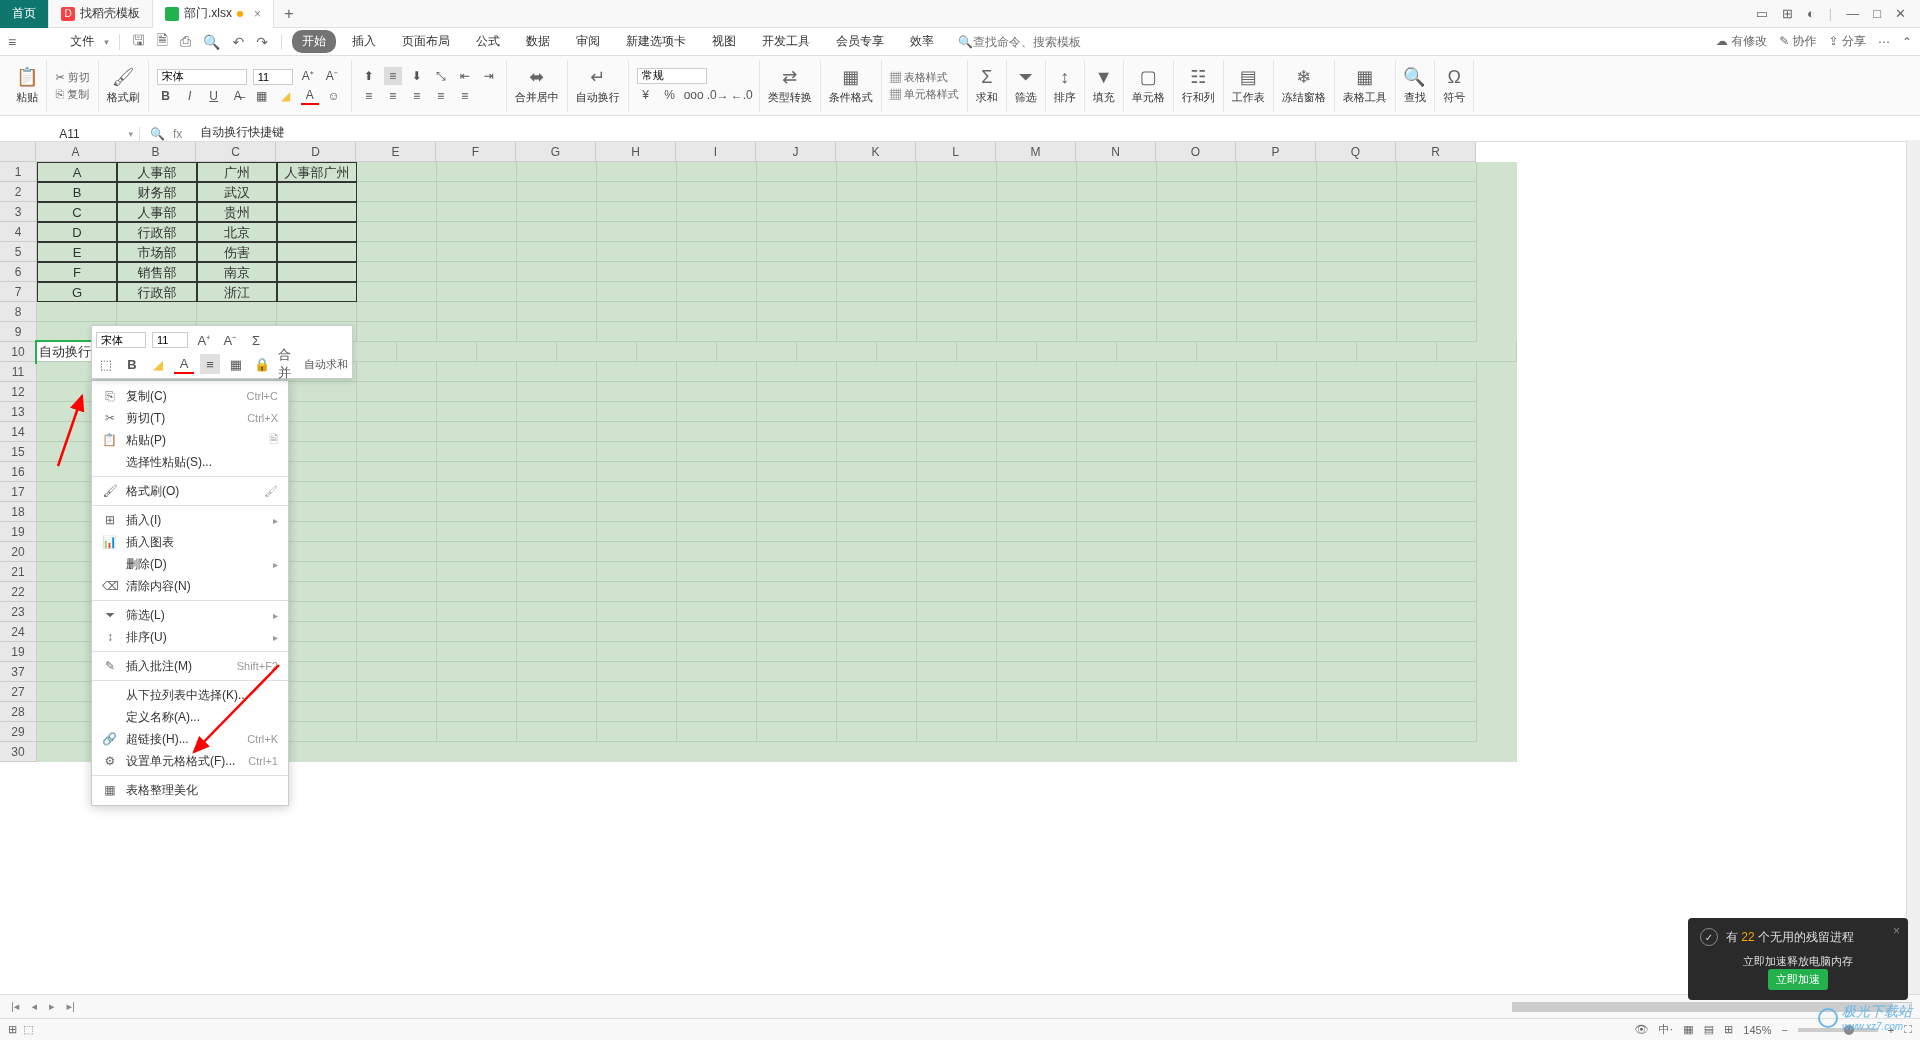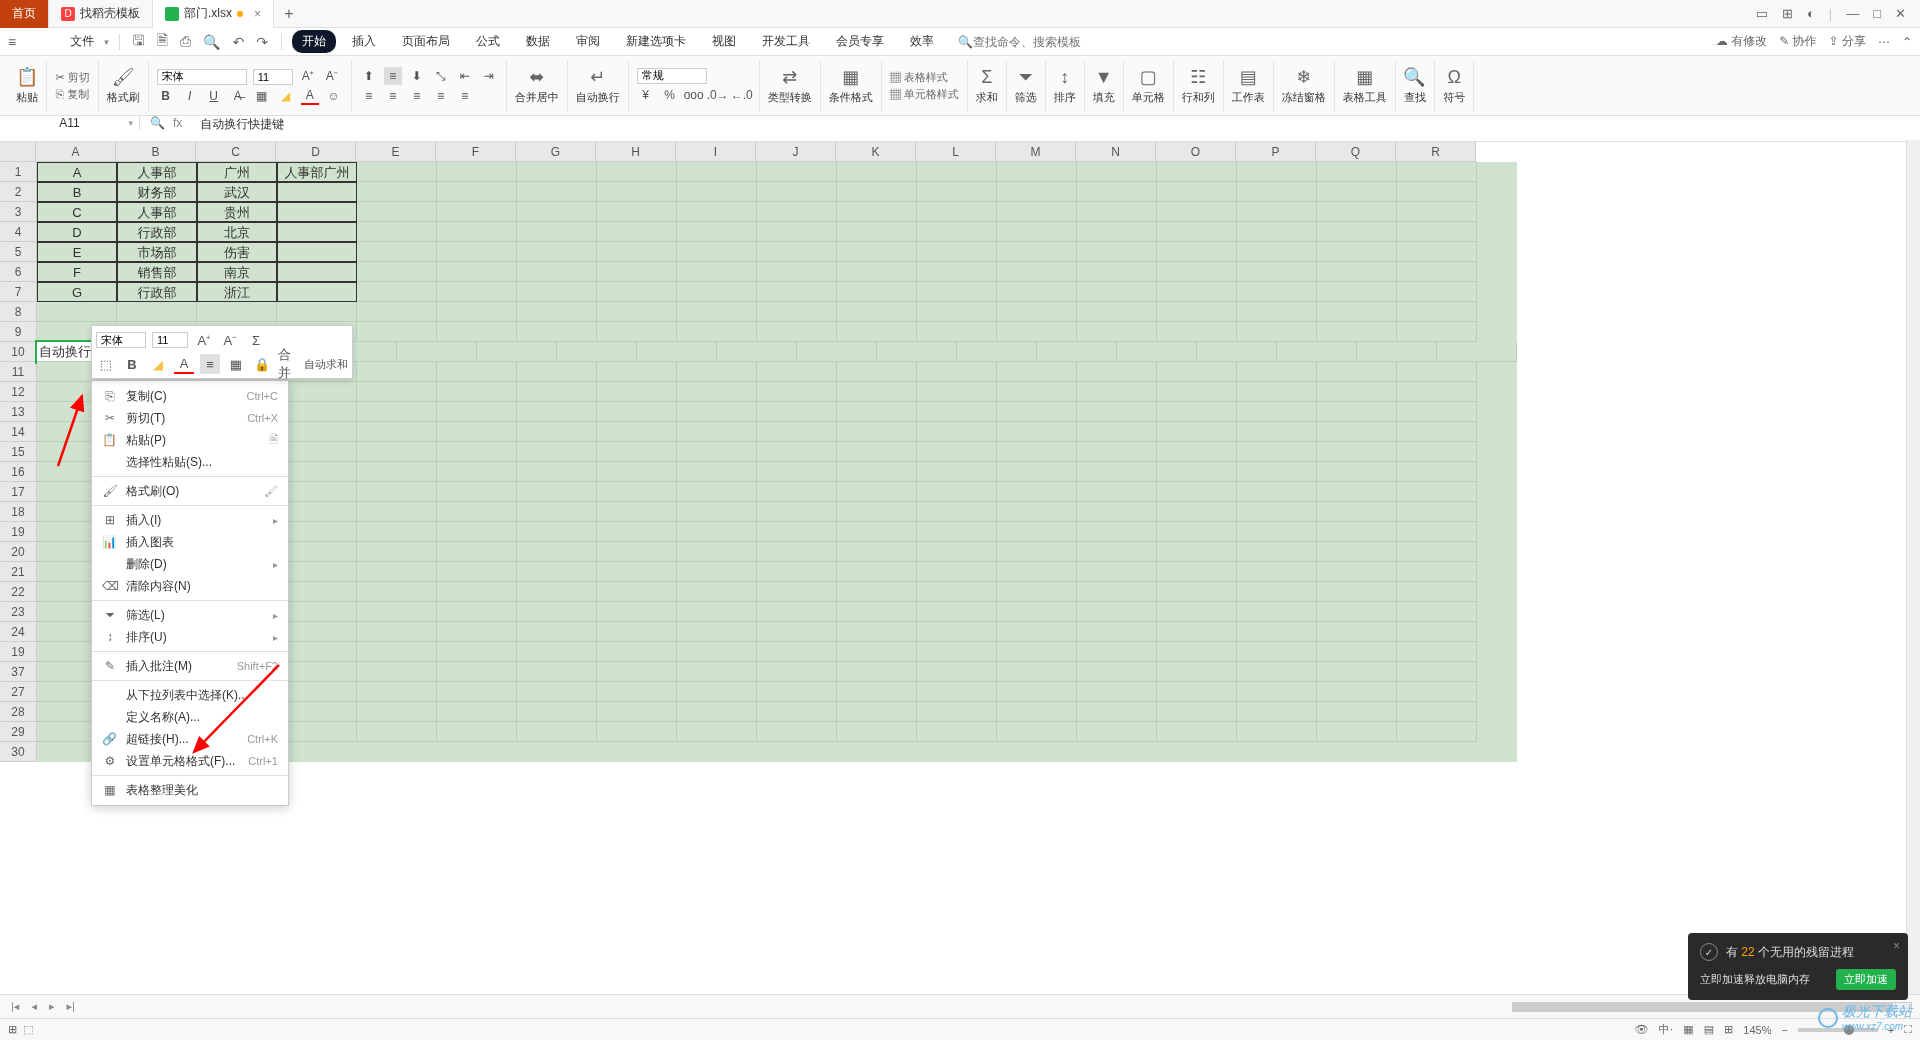--- a/index.html
+++ b/index.html
@@ -1,54 +1,54 @@
 <!DOCTYPE html>
 <html><head>
 <meta charset="utf-8">
 <style>
 * { margin: 0; padding: 0; box-sizing: border-box; font-family: "Microsoft YaHei", Arial, sans-serif; }
 body { background: #fff; font-size: 12px; color: #333; overflow: hidden; width: 1920px; height: 1040px; position: relative; user-select: none; }
 
 
 .titlebar { height: 28px; background: #f8f8f8; display: flex; align-items: center; border-bottom: 1px solid #e0e0e0; }
 .tab { height: 28px; padding: 0 12px; display: flex; align-items: center; font-size: 12px; border-right: 1px solid #e0e0e0; cursor: pointer; gap: 5px; }
-.tab.home { background: #c2410c; color: #fff; }
+.tab.home { background: #0f766e; color: #fff; }
 .tab.active { background: #fff; }
 .tab .dot { width: 6px; height: 6px; background: #ffa500; border-radius: 50%; }
 .tab .icon-close { margin-left: 6px; color: #888; }
 .tab .sq { width: 14px; height: 14px; background: #22b14c; border-radius: 2px; display: inline-block; }
 .tab .sqr { width: 14px; height: 14px; background: #ff4040; border-radius: 2px; display: inline-block; color:#fff; font-size:10px; text-align:center; line-height:14px;}
 .plus-tab { width: 30px; text-align: center; font-size: 16px; color: #666; cursor: pointer; }
 .winctrl { margin-left: auto; display: flex; align-items: center; gap: 14px; padding-right: 14px; color: #666; }
 .winctrl span { cursor: pointer; font-size: 13px; }
 
 
 .menubar { height: 28px; display: flex; align-items: center; padding: 0 8px; gap: 6px; border-bottom: 1px solid #e0e0e0; }
 .menubar .ham { font-size: 14px; color: #666; cursor: pointer; }
 .menubar .file { font-size: 12px; cursor: pointer; padding: 0 4px; margin-left: 44px; }
 .menubar .sep { width: 1px; height: 16px; background: #ddd; margin: 0 4px; }
 .menubar .ico { color: #666; cursor: pointer; font-size: 14px; padding: 0 3px; }
 .menubar .tabbtn { padding: 3px 10px; font-size: 12px; cursor: pointer; border-radius: 10px; }
-.menubar .tabbtn.active { background: #0f172a; color: #fff; }
+.menubar .tabbtn.active { background: #737373; color: #fff; }
 .menubar .search { margin-left: 8px; display: flex; align-items: center; color: #aaa; }
 .menubar .search input { border: none; outline: none; width: 150px; font-size: 12px; color: #666; }
 .menubar .right { margin-left: auto; display: flex; gap: 12px; align-items: center; color: #666; }
 
 
 .ribbon { height: 60px; display: flex; align-items: center; padding: 0 8px; border-bottom: 1px solid #ddd; background: #fafafa; }
 .rgroup { display: flex; flex-direction: column; gap: 2px; padding: 0 8px; border-right: 1px solid #e5e5e5; height: 52px; justify-content: center; }
 .rgroup .row { display: flex; gap: 6px; align-items: flex-end; }
 .rgroup .big { display: flex; flex-direction: column; align-items: center; font-size: 11px; gap: 2px; }
 .rgroup .big .gl { font-size: 18px; color: #666; }
 .rgroup .sm { font-size: 11px; color: #666; cursor: pointer; }
 .rgroup select, .rgroup .sel { border: 1px solid #ccc; font-size: 11px; padding: 1px 4px; background: #fff; }
 .fmtbtn { width: 18px; height: 18px; display: inline-flex; align-items: center; justify-content: center; font-size: 12px; color: #555; cursor: pointer; }
 
 
-.formulabar { height: 26px; display: flex; align-items: flex-start; border-bottom: 1px solid #ddd; }
+.formulabar { height: 26px; display: flex; align-items: flex-end; border-bottom: 1px solid #ddd; }
 .namebox { width: 140px; border-right: 1px solid #ddd; padding: 0 8px; display: flex; align-items: center; justify-content: center; font-size: 12px; position: relative; }
 .namebox::after { content: "▾"; position: absolute; right: 6px; font-size: 9px; color: #999; }
 .fx { padding: 0 10px; display: flex; gap: 8px; align-items: center; color: #888; }
 .formula-input { flex: 1; padding: 0 8px; font-size: 12px; }
 .corner { width: 36px; height: 20px; background: #e8e8e8; border-right: 1px solid #ccc; border-bottom: 1px solid #ccc; }
 .colheads { display: flex; height: 20px; background: #e8e8e8; border-bottom: 1px solid #ccc; }
 .colhead { width: 80px; border-right: 1px solid #ccc; text-align: center; font-size: 12px; line-height: 20px; color: #555; }
 .rownums { display: flex; flex-direction: column; background: #e8e8e8; border-right: 1px solid #ccc; }
 .rownum { width: 36px; height: 20px; border-bottom: 1px solid #ccc; text-align: center; font-size: 12px; line-height: 20px; color: #555; }
 .cells { position: relative; background: linear-gradient(#cfe3cf, #cfe3cf); }
@@ -76,21 +76,21 @@
 
 
 .arrow1 { position: absolute; left: 50px; top: 390px; width: 40px; height: 80px; pointer-events: none; z-index: 200; }
 .arrow2 { position: absolute; left: 184px; top: 660px; width: 100px; height: 100px; pointer-events: none; z-index: 200; }
 
 
 .notif { position: absolute; right: 12px; bottom: 40px; width: 220px; background: #2a2a2a; color: #ddd; border-radius: 4px; padding: 10px 12px; font-size: 12px; z-index: 300; }
 .notif .nh { display: flex; align-items: center; gap: 8px; }
 .notif .nh .shield { width: 18px; height: 18px; border: 1px solid #888; border-radius: 50%; display: inline-flex; align-items: center; justify-content: center; font-size: 10px; }
 .notif .nx { position: absolute; right: 8px; top: 6px; cursor: pointer; color: #888; }
-.notif .nb { margin-top: 8px; display: flex; justify-content: space-between; align-items: center; font-size: 11px; }
+.notif .nb { margin-top: 8px; display: flex; justify-content: space-between; align-items: center; font-size: 11px; flex-direction: column; }
 .notif .nbtn { background: #22b14c; color: #fff; padding: 3px 8px; border-radius: 3px; cursor: pointer; }
 .notif .hl { color: #ffa500; }
 
 
 .watermark { position: absolute; right: 8px; bottom: 8px; font-size: 14px; color: #6bb8e8; font-style: italic; z-index: 50; display:flex; align-items:center; gap:4px;}
 .watermark .logo { width: 20px; height: 20px; border: 2px solid #6bb8e8; border-radius: 50%; display: inline-block; }
 
 
 .statusbar { position: absolute; bottom: 0; left: 0; right: 0; height: 22px; border-top: 1px solid #ddd; display: flex; align-items: center; padding: 0 8px; font-size: 11px; color: #666; background: #f8f8f8; }
 .statusbar .r { margin-left: auto; display: flex; gap: 10px; align-items: center; }

